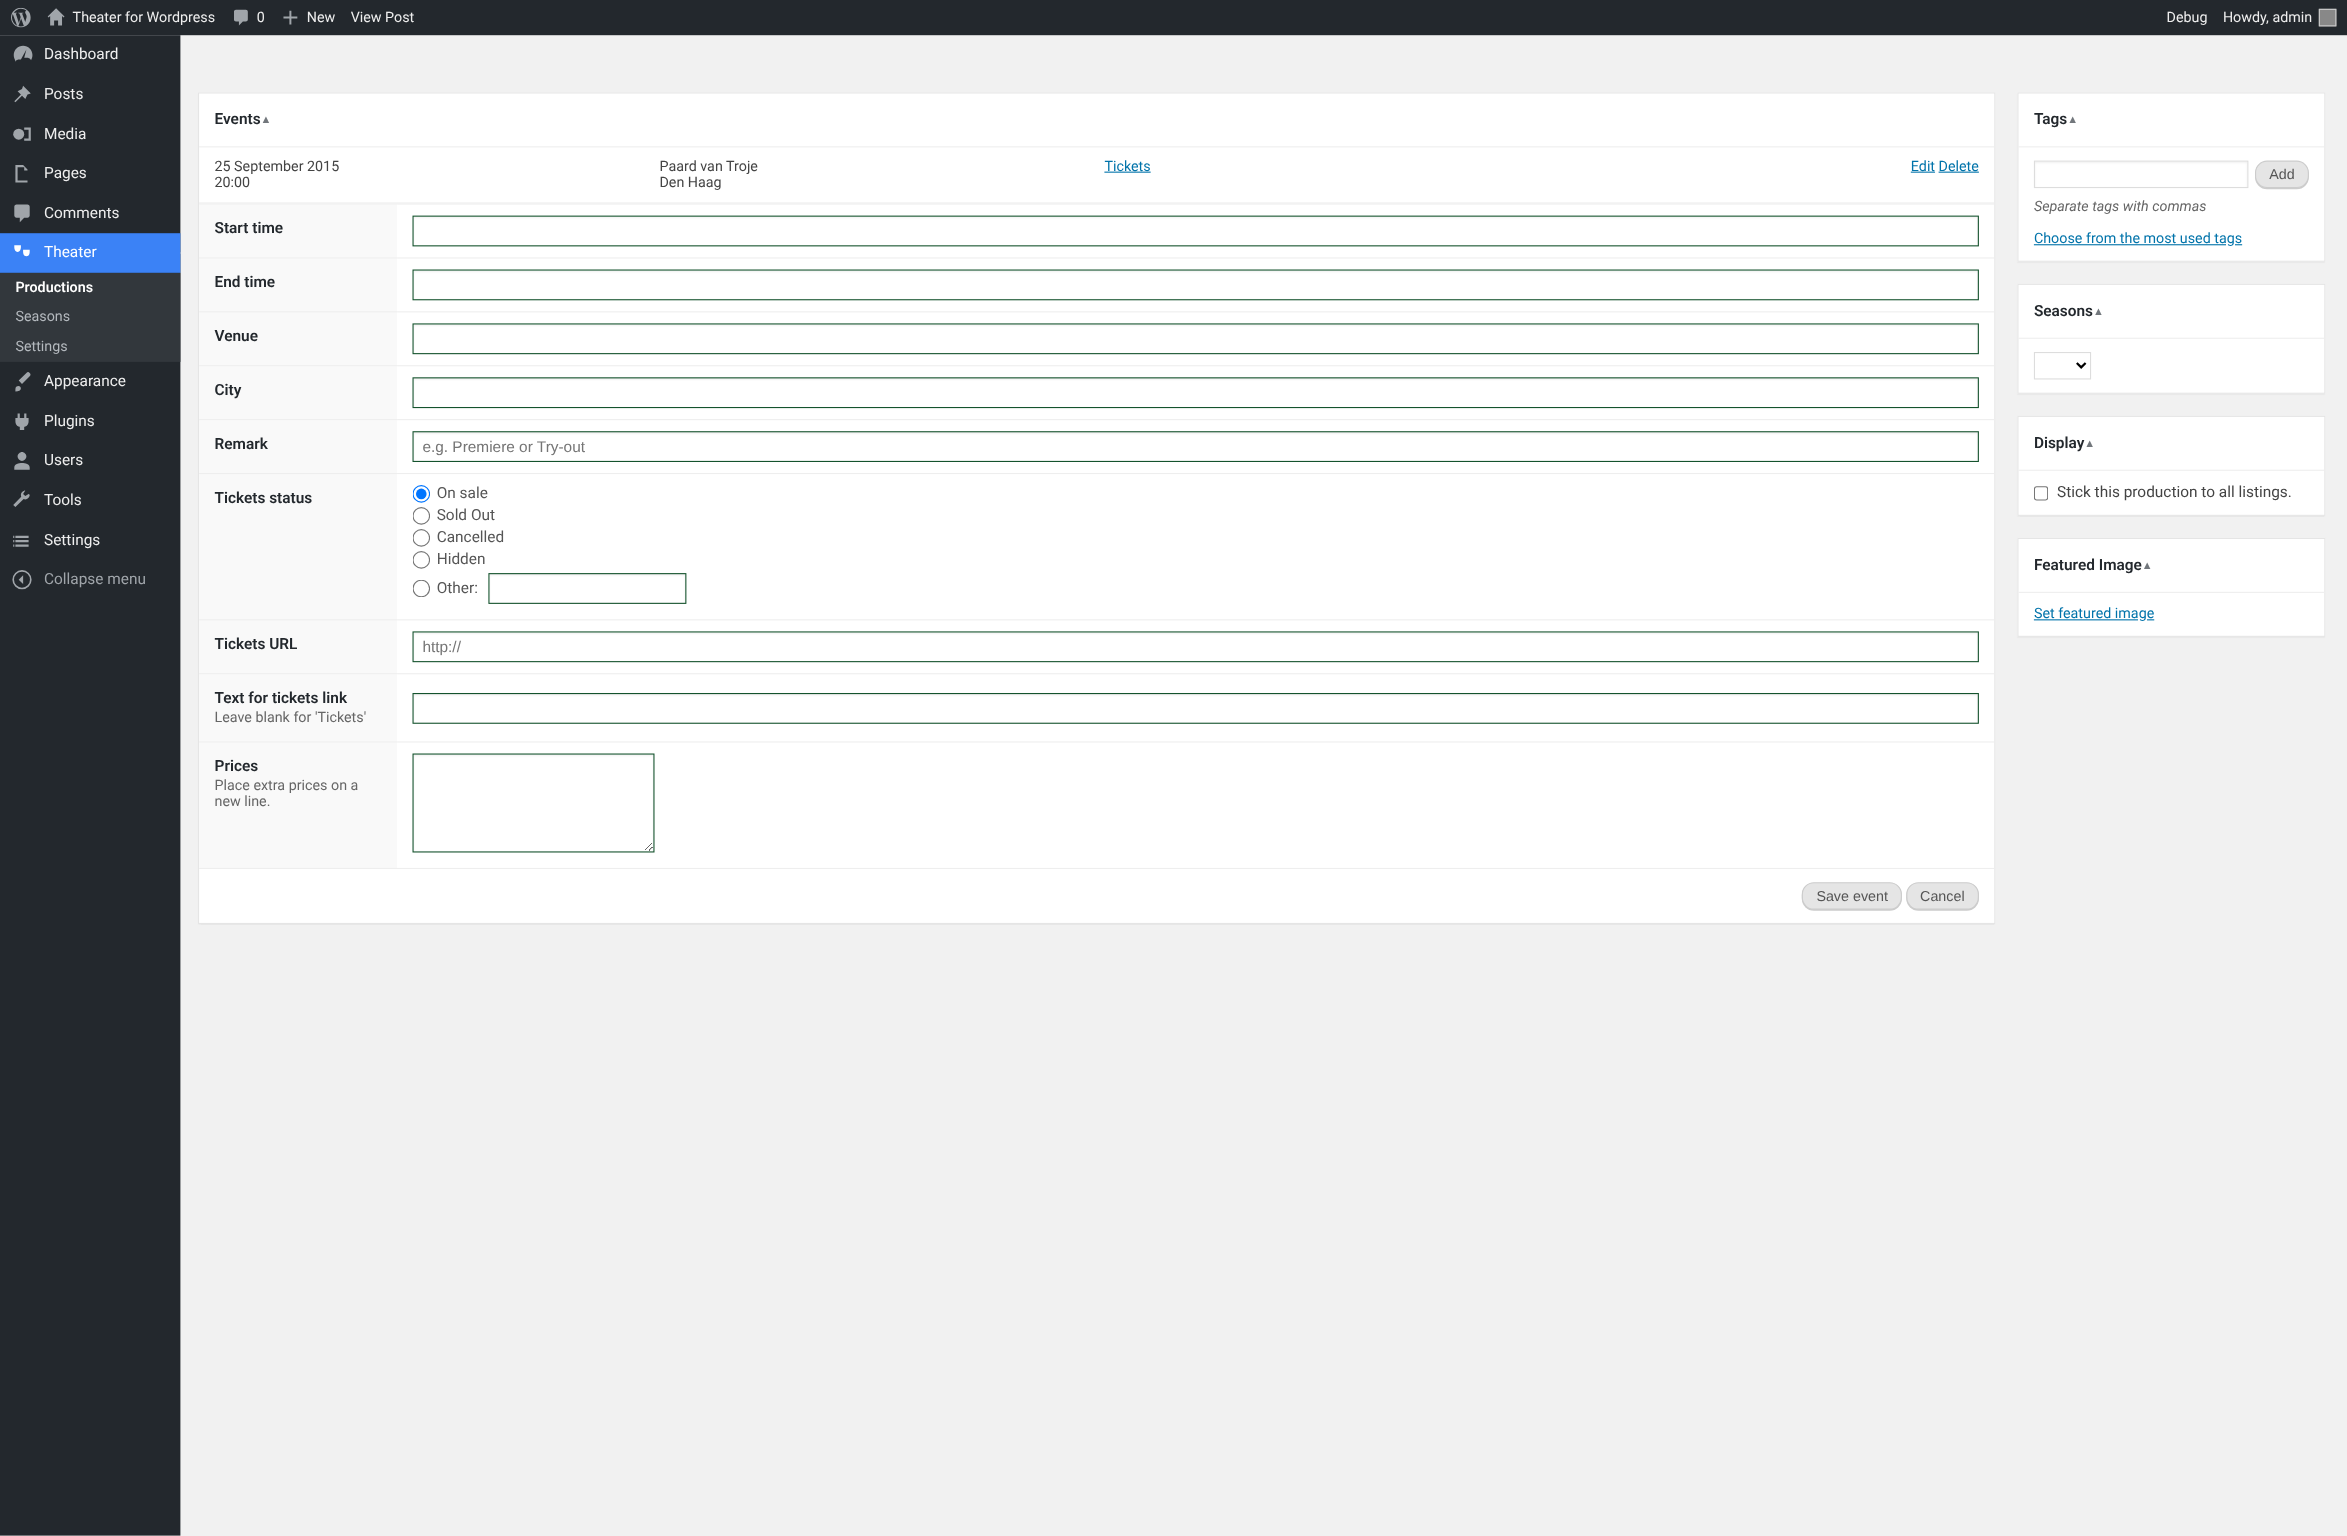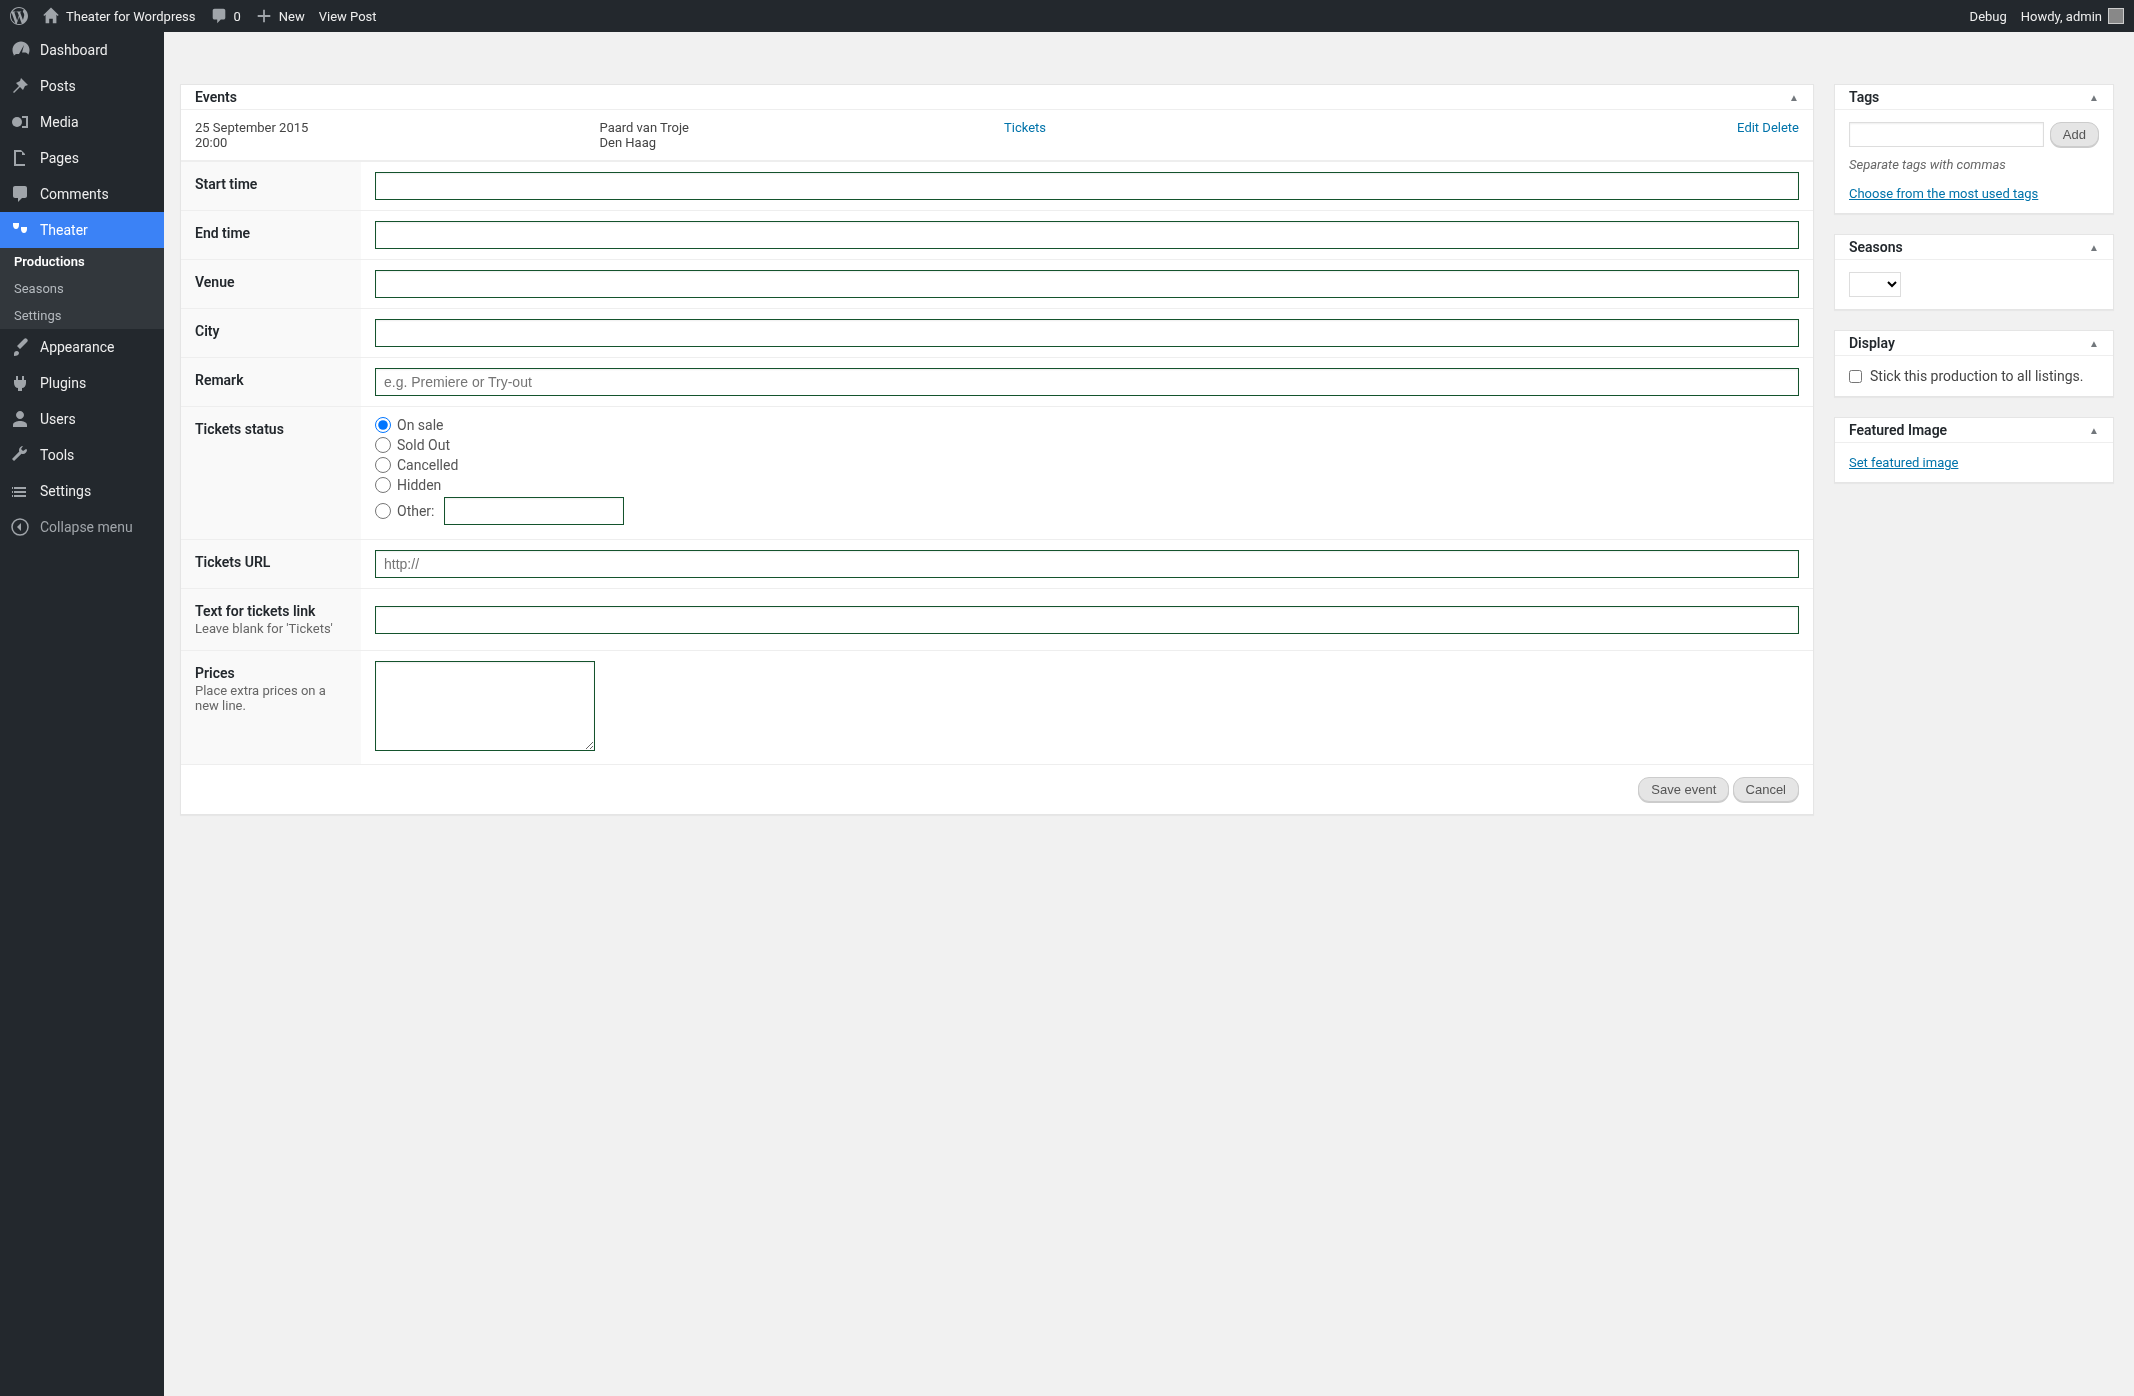--- a/index.html
+++ b/index.html
@@ -25,30 +25,30 @@
 .sidebar-sub .sub-item.current { color: #fff; font-weight: 600; }
 .collapse-item { color: #a0a5aa; }
 .collapse-item svg { fill: #a0a5aa; }
 
 
 .content { margin-left: 160px; margin-top: 32px; padding: 20px; display: flex; gap: 20px; align-items: flex-start; }
 .main-col { flex: 1; min-width: 0; }
 .side-col { width: 280px; flex-shrink: 0; }
 
 .postbox { background: #fff; border: 1px solid #e5e5e5; box-shadow: 0 1px 1px rgba(0,0,0,0.04); margin-bottom: 20px; }
-.postbox-header { border-bottom: 1px solid #eee; padding: 4px 14px; display: flex; justify-content: space-between; align-items: center; }
+.postbox-header { border-bottom: 1px solid #eee; padding: 16px 14px; display: flex; align-items: center; }
 .postbox-header h2 { font-size: 14px; font-weight: 600; color: #23282d; }
 .toggle-indicator { color: #72777c; font-size: 10px; cursor: pointer; }
 .postbox-body { padding: 12px 14px; }
 
 
 .event-row { padding: 10px 14px; display: flex; gap: 14px; border-bottom: 1px solid #eee; align-items: flex-start; }
 .event-col { flex: 1; }
 .event-col.links { text-align: right; white-space: nowrap; }
-.event-row a { color: #0073aa; }
+.event-row a { color: #0073aa; text-decoration: underline; }
 
 .form-table { width: 100%; border-collapse: collapse; }
 .form-table tr { border-top: 1px solid #eee; }
 .form-table th { text-align: left; padding: 14px; font-weight: 600; font-size: 14px; width: 180px; vertical-align: top; color: #23282d; background: #f9f9f9; }
 .form-table th .desc { font-weight: normal; color: #666; font-size: 13px; display: block; margin-top: 2px; }
 .form-table td { padding: 10px 14px; }
 .form-table input[type=text], .form-table textarea { width: 100%; border: 1px solid #14532d; padding: 5px 8px; font-size: 14px; background: #fff; border-radius: 0; box-shadow: inset 0 1px 2px rgba(0,0,0,0.07); }
 .form-table textarea { height: 90px; resize: both; width: 220px; }
 .radio-group label { display: flex; align-items: center; gap: 6px; font-size: 14px; color: #555; margin-bottom: 4px; }
 .radio-group input[type=radio] { width: 16px; height: 16px; }

